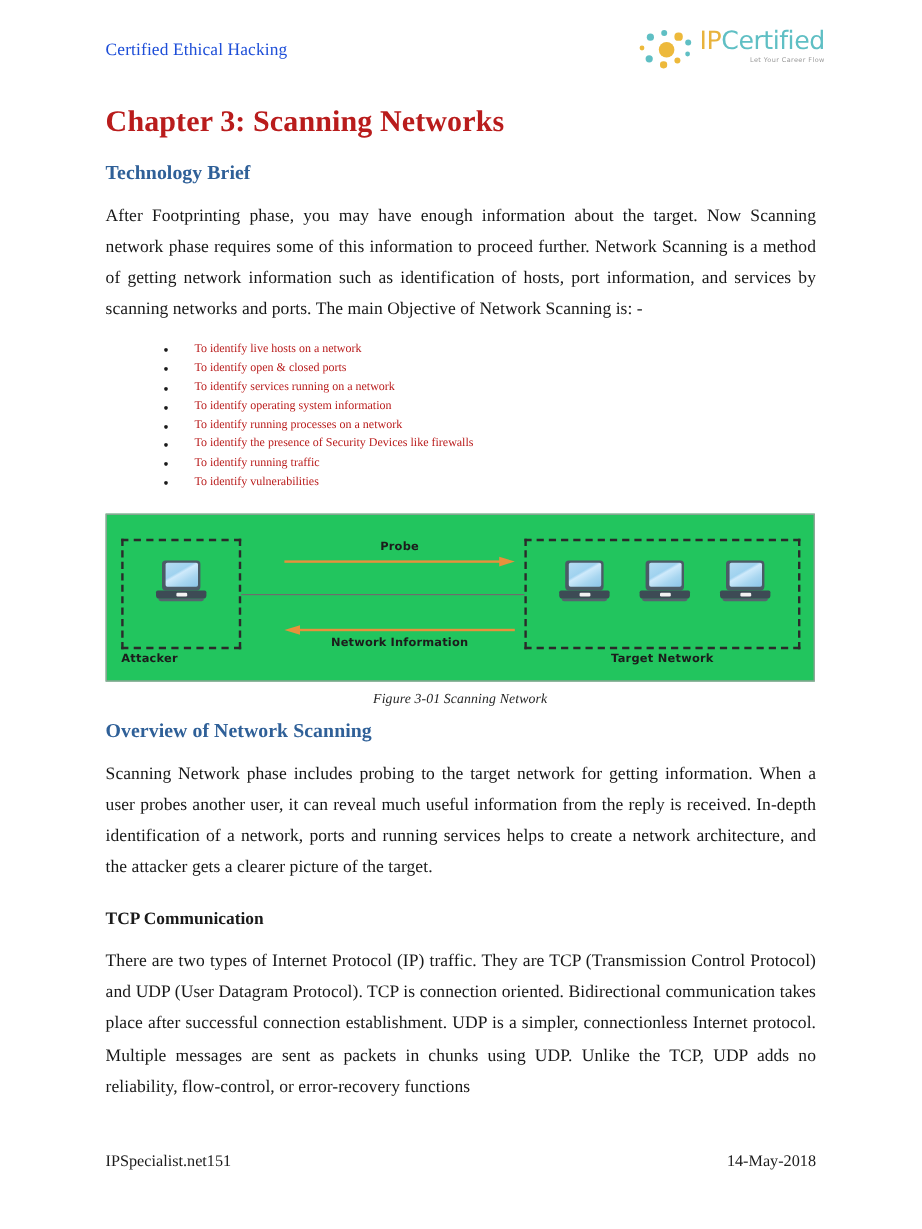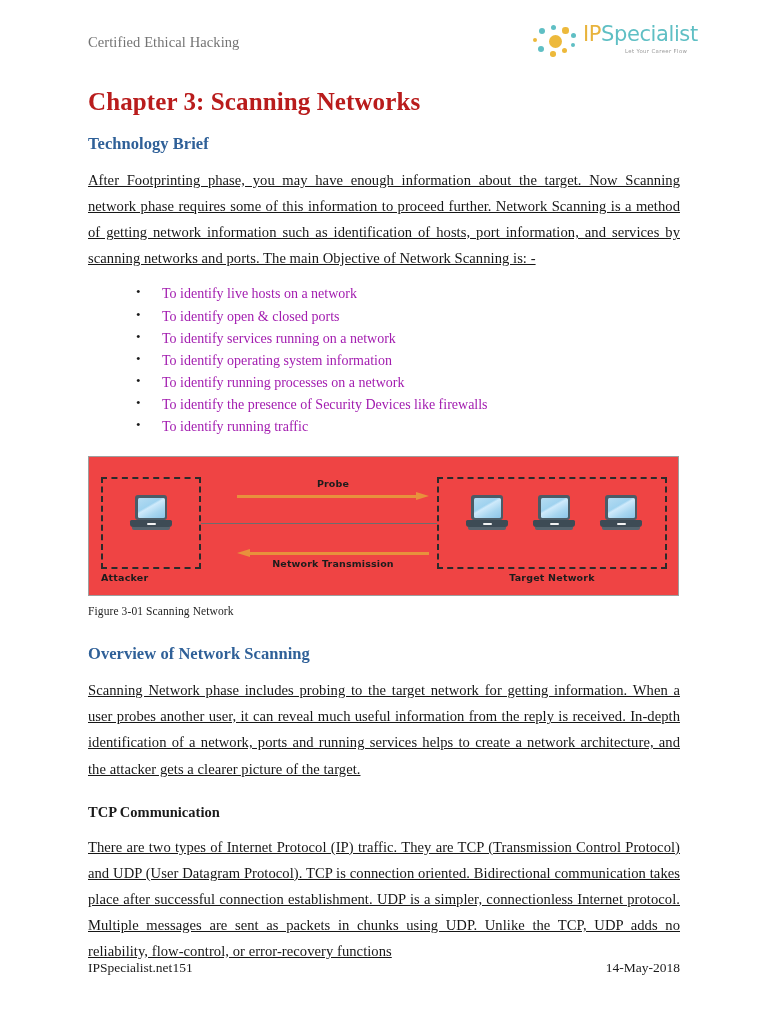--- a/index.html
+++ b/index.html
@@ -28,21 +28,21 @@
   
   .doc-header {
     position: relative;
     height: 62px;
     padding-top: 34px;
     box-sizing: border-box;
   }
   .header-title {
     font-size: 14.5px;
     letter-spacing: 0.1px;
-    color: #737373;
+    color: #1d4ed8;
   }
 
   .logo {
     position: absolute;
     right: -5px;
     top: 22px;
     width: 152px;
     height: 44px;
   }
   .logo-dots {
@@ -81,69 +81,68 @@
     margin: 26px 0 0 0;
     letter-spacing: 0.1px;
   }
   h2.section-heading {
     font-size: 16.5px;
     font-weight: bold;
     color: #2f6098;
     margin: 18px 0 0 0;
     letter-spacing: 0.05px;
   }
-  h2.section-heading.spaced-top { margin-top: 27px; }
+  h2.section-heading.spaced-top { margin-top: 10px; }
 
   h3.subheading {
     font-size: 14.5px;
     font-weight: bold;
     color: #1a1a1a;
     margin: 22px 0 0 0;
   }
 
   
   p.body-text {
     font-size: 14.6px;
     line-height: 1.79;
     text-align: justify;
     margin: 13px 0 0 0;
     color: #171717;
     letter-spacing: 0.05px;
-    text-decoration: underline;
   }
 
   
   ul.objective-list {
     margin: 12px 0 0 0;
     padding: 0 0 0 48px;
     list-style: none;
   }
   ul.objective-list li {
-    font-size: 14px;
+    font-size: 10px;
     line-height: 1.58;
     position: relative;
     padding-left: 26px;
-    color: #a21caf;
+    color: #b91c1c;
   }
   ul.objective-list li::before {
     content: "\2022";
     position: absolute;
     left: 0;
     top: -1px;
     font-size: 13px;
     color: #1a1a1a;
   }
 
   
   .figure-block { margin-top: 18px; }
   .diagram {
     position: relative;
     width: 591px;
     height: 140px;
-    background: #ef4444;
+    background: #22c55e;
     border: 1px solid #9e9e9e;
     box-sizing: border-box;
   }
   .zone {
     position: absolute;
     border: 2px dashed #2b2b2b;
     box-sizing: border-box;
     background: transparent;
   }
   .zone-attacker { left: 12px; top: 20px; width: 100px; height: 92px; }
@@ -247,21 +246,22 @@
     font-weight: bold;
     color: #1c1c1c;
     white-space: nowrap;
     letter-spacing: 0.15px;
   }
   .label-probe { left: 148px; top: 21px; width: 192px; text-align: center; }
   .label-netinfo { left: 148px; top: 101px; width: 192px; text-align: center; }
 
   .figure-caption {
     width: 591px;
-    text-align: left;
+    text-align: center;
+    font-style: italic;
     font-size: 11.5px;
     color: #1f1f1f;
     margin-top: 9px;
     letter-spacing: 0.1px;
   }
 
   
   .doc-footer {
     position: absolute;
     left: 88px;
@@ -290,39 +290,40 @@
         <div class="logo-dot" style="left:6px;  top:4px;  width:6px;  height:6px;  background:#5fbfc4;"></div>
         <div class="logo-dot" style="left:18px; top:1px;  width:5px;  height:5px;  background:#5fbfc4;"></div>
         <div class="logo-dot" style="left:29px; top:3px;  width:6.5px;height:6.5px;background:#edb93b;"></div>
         <div class="logo-dot" style="left:38px; top:9px;  width:5px;  height:5px;  background:#5fbfc4;"></div>
         <div class="logo-dot" style="left:0px;  top:14px; width:4px;  height:4px;  background:#edb93b;"></div>
         <div class="logo-dot" style="left:5px;  top:22px; width:6px;  height:6px;  background:#5fbfc4;"></div>
         <div class="logo-dot" style="left:17px; top:27px; width:5.5px;height:5.5px;background:#edb93b;"></div>
         <div class="logo-dot" style="left:29px; top:24px; width:5px;  height:5px;  background:#edb93b;"></div>
         <div class="logo-dot" style="left:38px; top:19px; width:4px;  height:4px;  background:#5fbfc4;"></div>
       </div>
-      <div class="logo-wordmark"><span class="logo-ip">IP</span><span class="logo-spec">Specialist</span></div>
+      <div class="logo-wordmark"><span class="logo-ip">IP</span><span class="logo-spec">Certified</span></div>
       <div class="logo-tag">Let Your Career Flow</div>
     </div>
   </div>
 
   <h1 class="chapter-title">Chapter 3: Scanning Networks</h1>
 
   <h2 class="section-heading">Technology Brief</h2>
 
   <p class="body-text">After Footprinting phase, you may have enough information about the target. Now Scanning network phase requires some of this information to proceed further. Network Scanning is a method of getting network information such as identification of hosts, port information, and services by scanning networks and ports. The main Objective of Network Scanning is: -</p>
 
   <ul class="objective-list">
     <li>To identify live hosts on a network</li>
     <li>To identify open &amp; closed ports</li>
     <li>To identify services running on a network</li>
     <li>To identify operating system information</li>
     <li>To identify running processes on a network</li>
     <li>To identify the presence of Security Devices like firewalls</li>
     <li>To identify running traffic</li>
+    <li>To identify vulnerabilities</li>
   </ul>
 
   <div class="figure-block">
     <div class="diagram">
 
       <div class="zone zone-attacker"></div>
       <div class="zone zone-target"></div>
 
       <div class="link-line"></div>
 
@@ -363,21 +364,21 @@
       <div class="arrow arrow-probe">
         <div class="shaft"></div>
           <div class="head"></div>
       </div>
       <div class="flow-label label-probe">Probe</div>
 
       <div class="arrow arrow-info">
         <div class="shaft"></div>
           <div class="head"></div>
       </div>
-      <div class="flow-label label-netinfo">Network Transmission</div>
+      <div class="flow-label label-netinfo">Network Information</div>
 
       <div class="zone-label label-attacker">Attacker</div>
       <div class="zone-label label-target">Target Network</div>
     </div>
 
     <div class="figure-caption">Figure 3-01 Scanning Network</div>
   </div>
 
   <h2 class="section-heading spaced-top">Overview of Network Scanning</h2>
 

